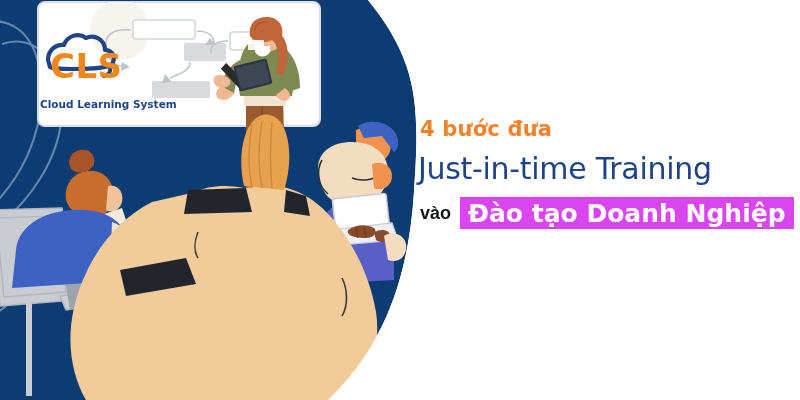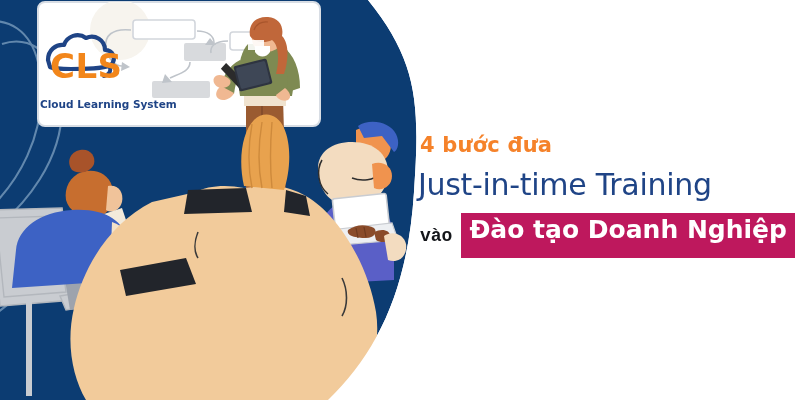--- a/index.html
+++ b/index.html
@@ -1,39 +1,39 @@
 <!DOCTYPE html>
 <html><head>
 <meta charset="utf-8">
 <style>
   html,body{margin:0;padding:0;background:#fff;}
   body{width:800px;height:400px;overflow:hidden;font-family:"DejaVu Sans",sans-serif;}
   #stage{position:relative;width:800px;height:400px;background:#ffffff;overflow:hidden;}
   #stage svg.layer{position:absolute;top:0;left:0;width:800px;height:400px;}
 
-  .txtblock{position:absolute;left:418px;top:134px;width:372px;}
+  .txtblock{position:absolute;left:418px;top:118px;width:372px;}
   .eyebrow{
     font-family:"DejaVu Sans",sans-serif;
     font-weight:bold;font-size:21px;letter-spacing:.2px;
     color:#F5822A;line-height:1.1;margin:0 0 11px 2px;white-space:nowrap;
   }
   .headline{
     font-family:"DejaVu Sans",sans-serif;
     font-weight:normal;font-size:30px;letter-spacing:-.3px;
     color:#1F4486;line-height:1.1;margin:0 0 12px 0;white-space:nowrap;
   }
   .subrow{display:flex;align-items:center;gap:9px;margin-left:2px;}
   .vao{
-    font-family:Liberation Mono, monospace;
+    font-family:Liberation Sans, sans-serif;
     font-weight:bold;font-size:18px;color:#14161A;white-space:nowrap;line-height:1;
   }
   .hl{
     font-family:"DejaVu Sans",sans-serif;
     font-weight:bold;font-size:25px;color:#ffffff;white-space:nowrap;
-    background:#be185d;padding:4px 8px 15px 8px;line-height:1.05;display:inline-block;
+    background:#d946ef;padding:4px 8px 2px 8px;line-height:1.05;display:inline-block;
   }
 </style>
 </head>
 <body>
 
 <div id="stage">
 
   <svg class="layer" viewBox="0 0 800 400">
     <defs>
       <clipPath id="navyClip">

